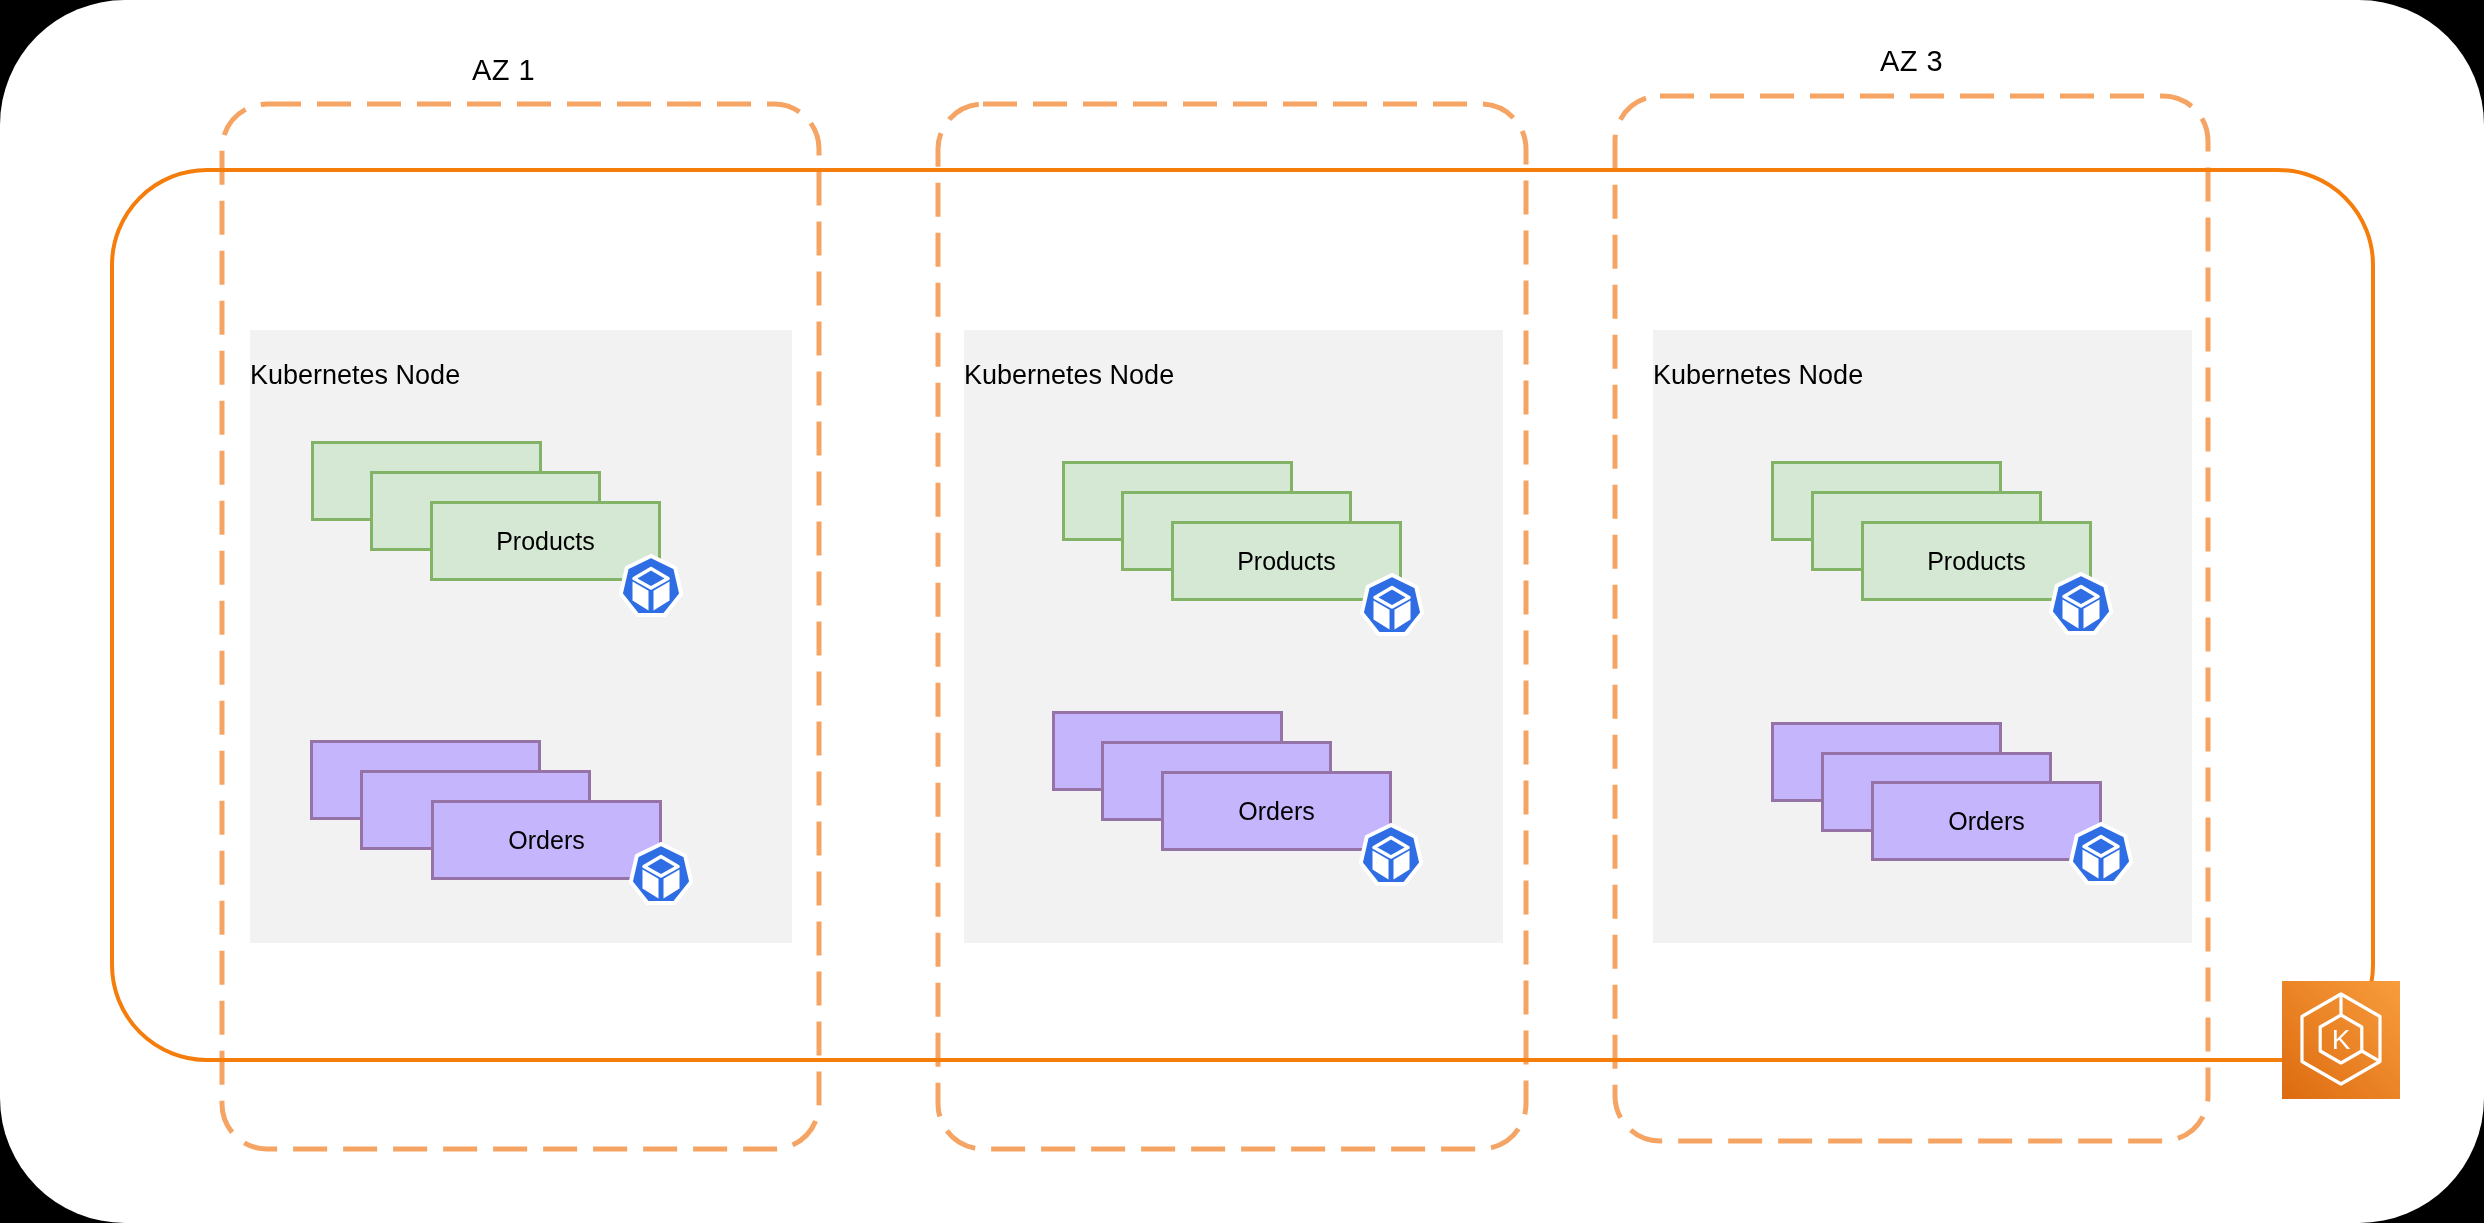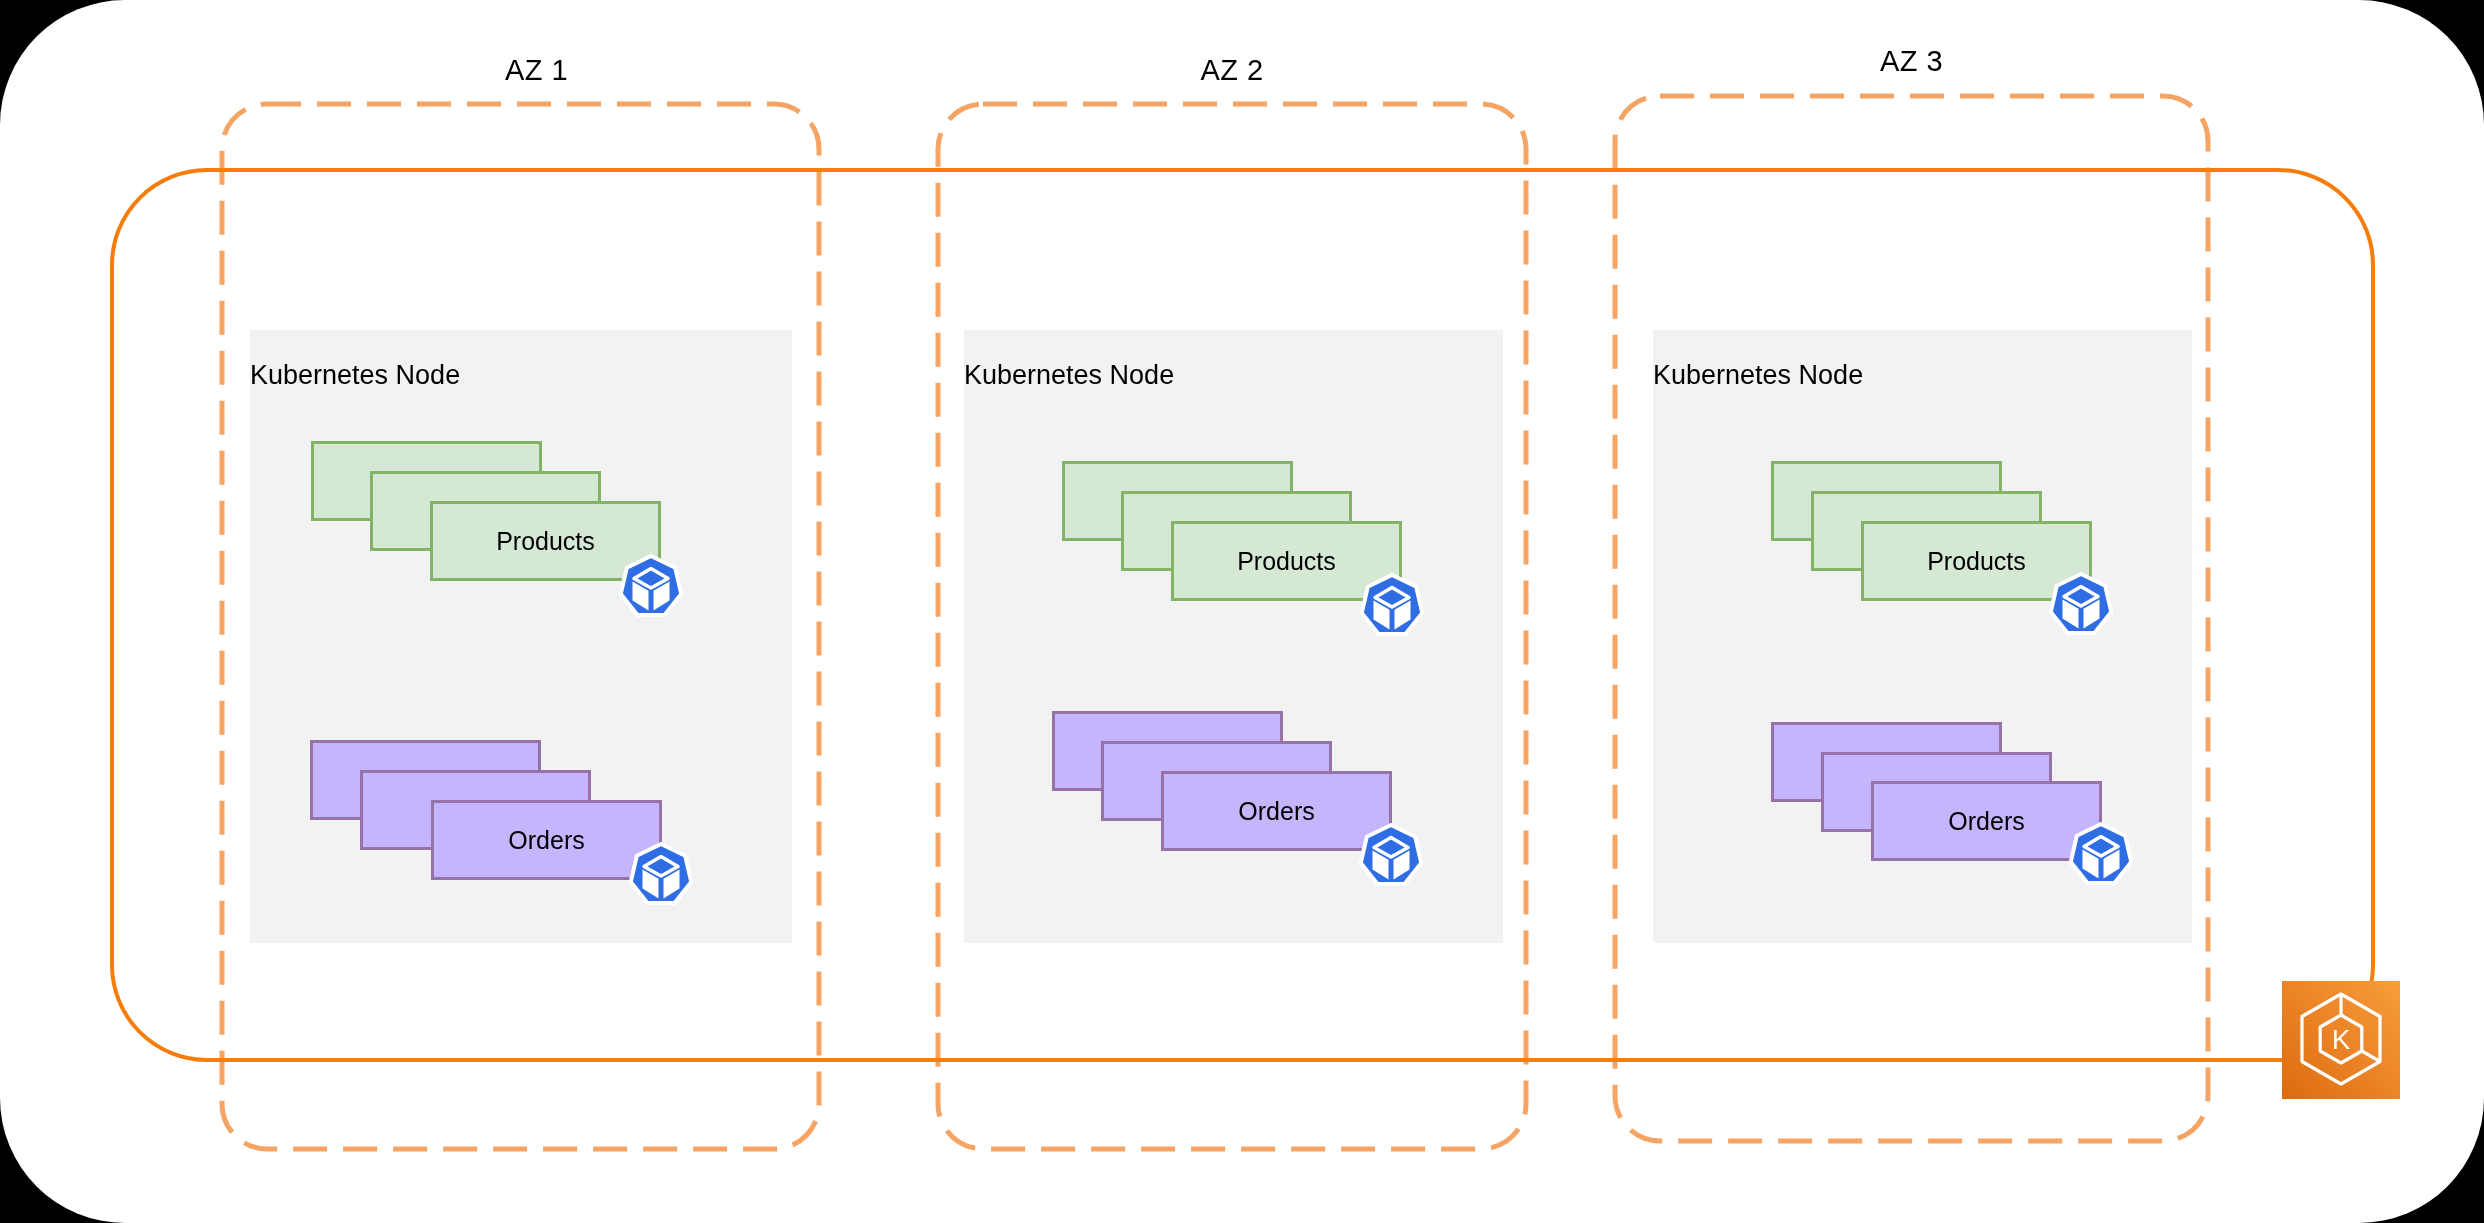--- a/index.html
+++ b/index.html
@@ -1,21 +1,21 @@
 <!DOCTYPE html>
 <html><head>
 <meta charset="utf-8">
 <style>
   html,body{margin:0;padding:0;background:#000;}
   body{width:2484px;height:1223px;position:relative;font-family:"Liberation Sans",sans-serif;}
   .canvas{position:absolute;left:0;top:0;width:2484px;height:1223px;background:#fff;border-radius:125px;overflow:hidden;}
   .layer{position:absolute;left:0;top:0;width:2484px;height:1223px;}
 
   .az-label{position:absolute;text-align:center;font-size:29px;color:#000;letter-spacing:.5px;}
-  #azl1{left:238px;width:597px;top:54px;}
+  #azl1{left:205px;width:597px;top:54px;}
   #azl2{left:938px;width:588px;top:54px;}
   #azl3{left:1615px;width:593px;top:45px;}
 
   .node{position:absolute;top:330px;height:613px;background:#F2F2F2;}
   #az1 .node{left:250px;width:542px;}
   #az2 .node{left:964px;width:539px;}
   #az3 .node{left:1653px;width:539px;}
   .node-title{padding-top:30px;text-align:left;font-size:27px;color:#000;}
 
   .stack{display:contents;}
@@ -49,21 +49,20 @@
         <polygon points="52.5,27.5 36.5,36.8 36.5,56.5 52.5,46.5" fill="#ffffff"></polygon>
       </symbol>
     </defs>
     <rect x="222" y="104" width="597" height="1045" rx="45" fill="none" stroke="#F5A464" stroke-width="5" stroke-dasharray="34 16"></rect>
     <rect x="938" y="104" width="588" height="1045" rx="45" fill="none" stroke="#F5A464" stroke-width="5" stroke-dasharray="34 16"></rect>
     <rect x="1615" y="96" width="593" height="1045" rx="45" fill="none" stroke="#F5A464" stroke-width="5" stroke-dasharray="34 16"></rect>
     <rect x="112" y="170" width="2261" height="890" rx="95" fill="none" stroke="#F47D0B" stroke-width="4"></rect>
   </svg>
 
   <div class="az-label" id="azl1">AZ 1</div>
-  <div class="az-label" id="azl2">AZ 2</div>
   <div class="az-label" id="azl3">AZ 3</div>
 
   <div id="az1">
     <div class="node">
       <div class="node-title">Kubernetes Node</div>
       <div class="stack products">
         <div class="card green c1"></div>
         <div class="card green c2"></div>
         <div class="card green c3 labeled">Products</div>
         <svg class="pod">

